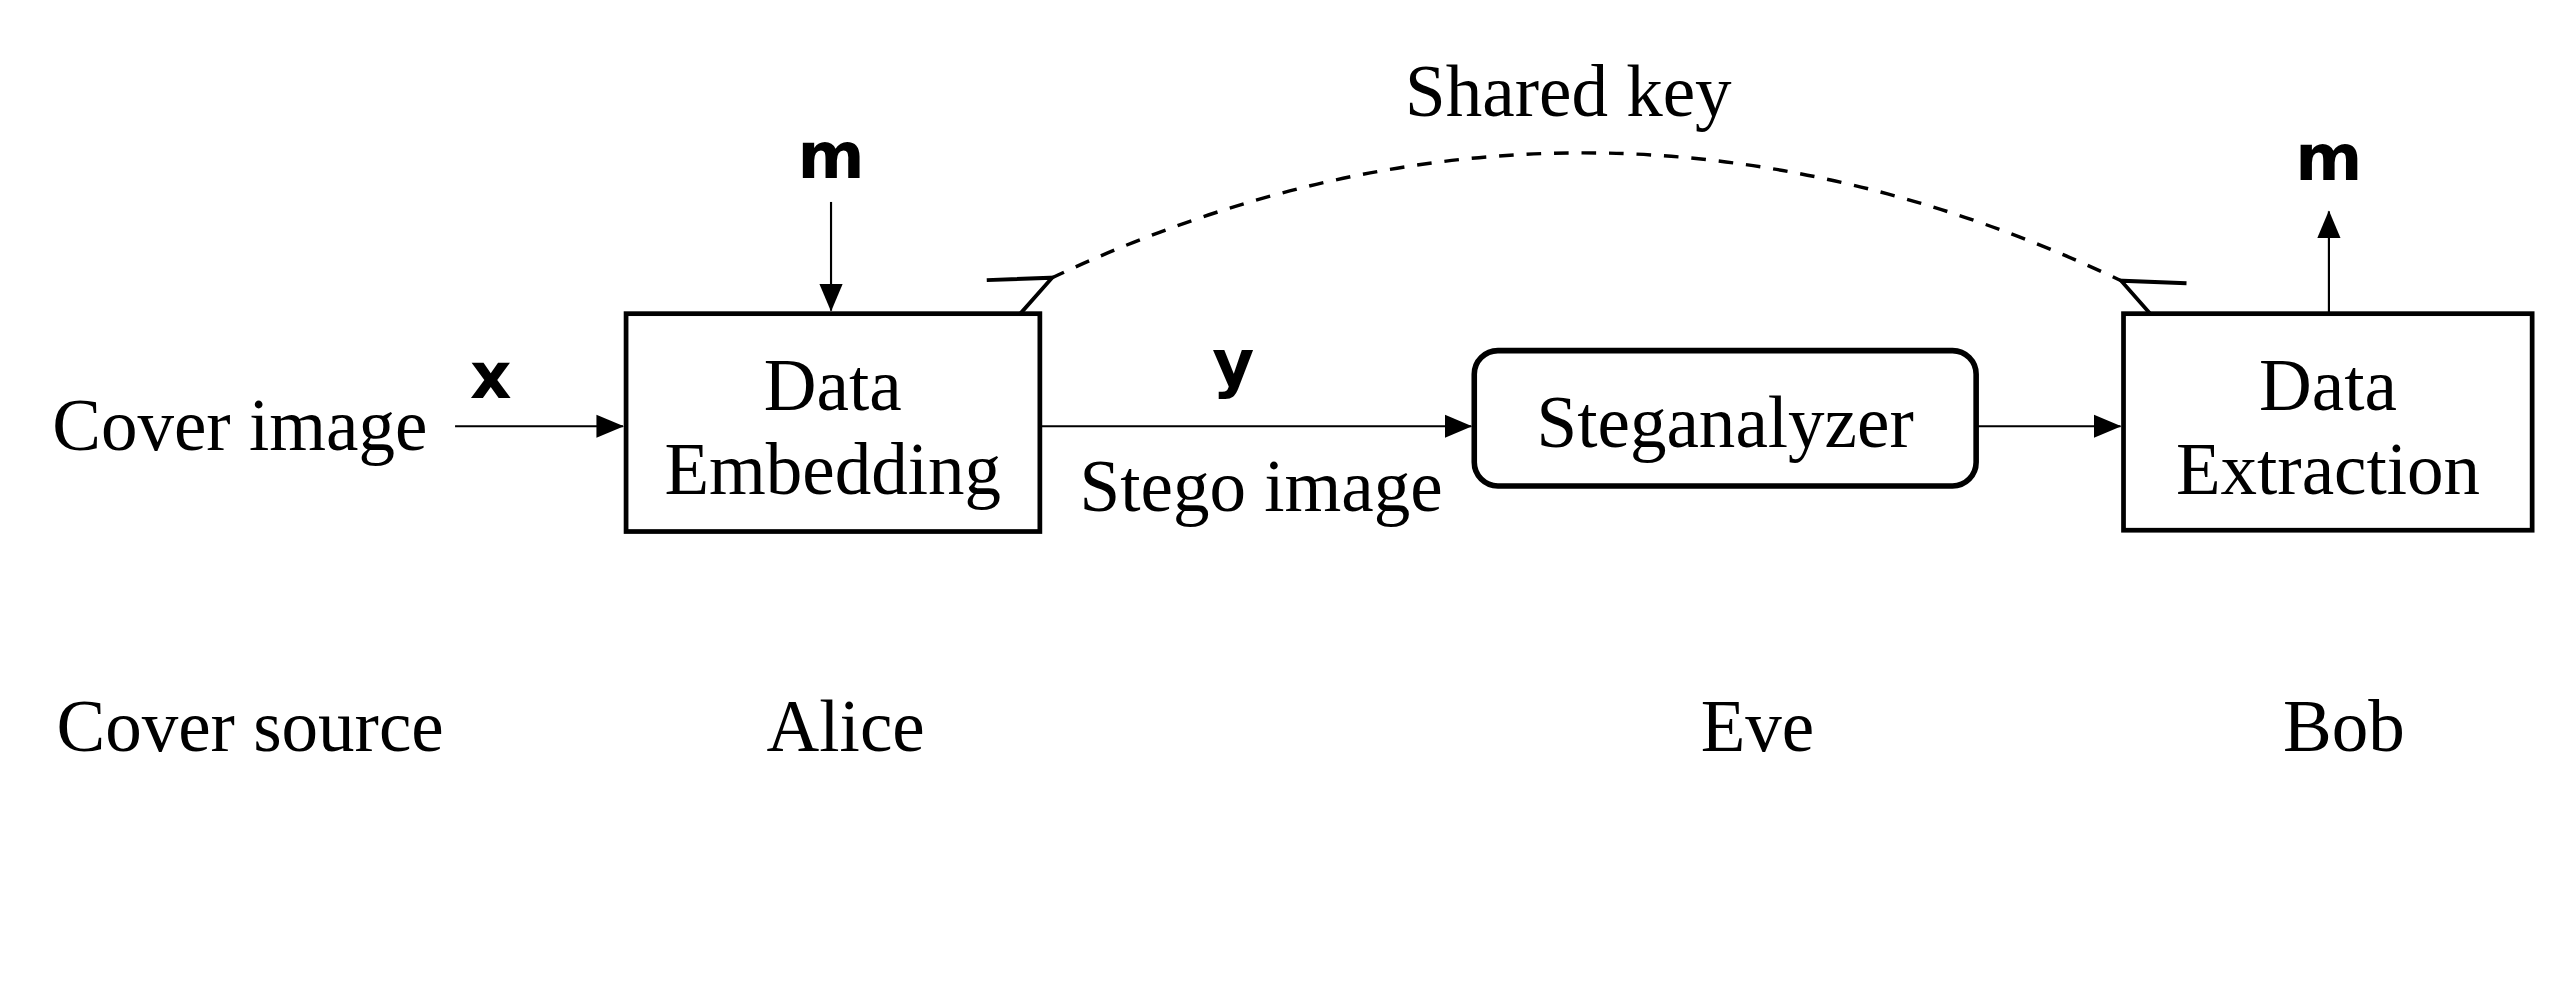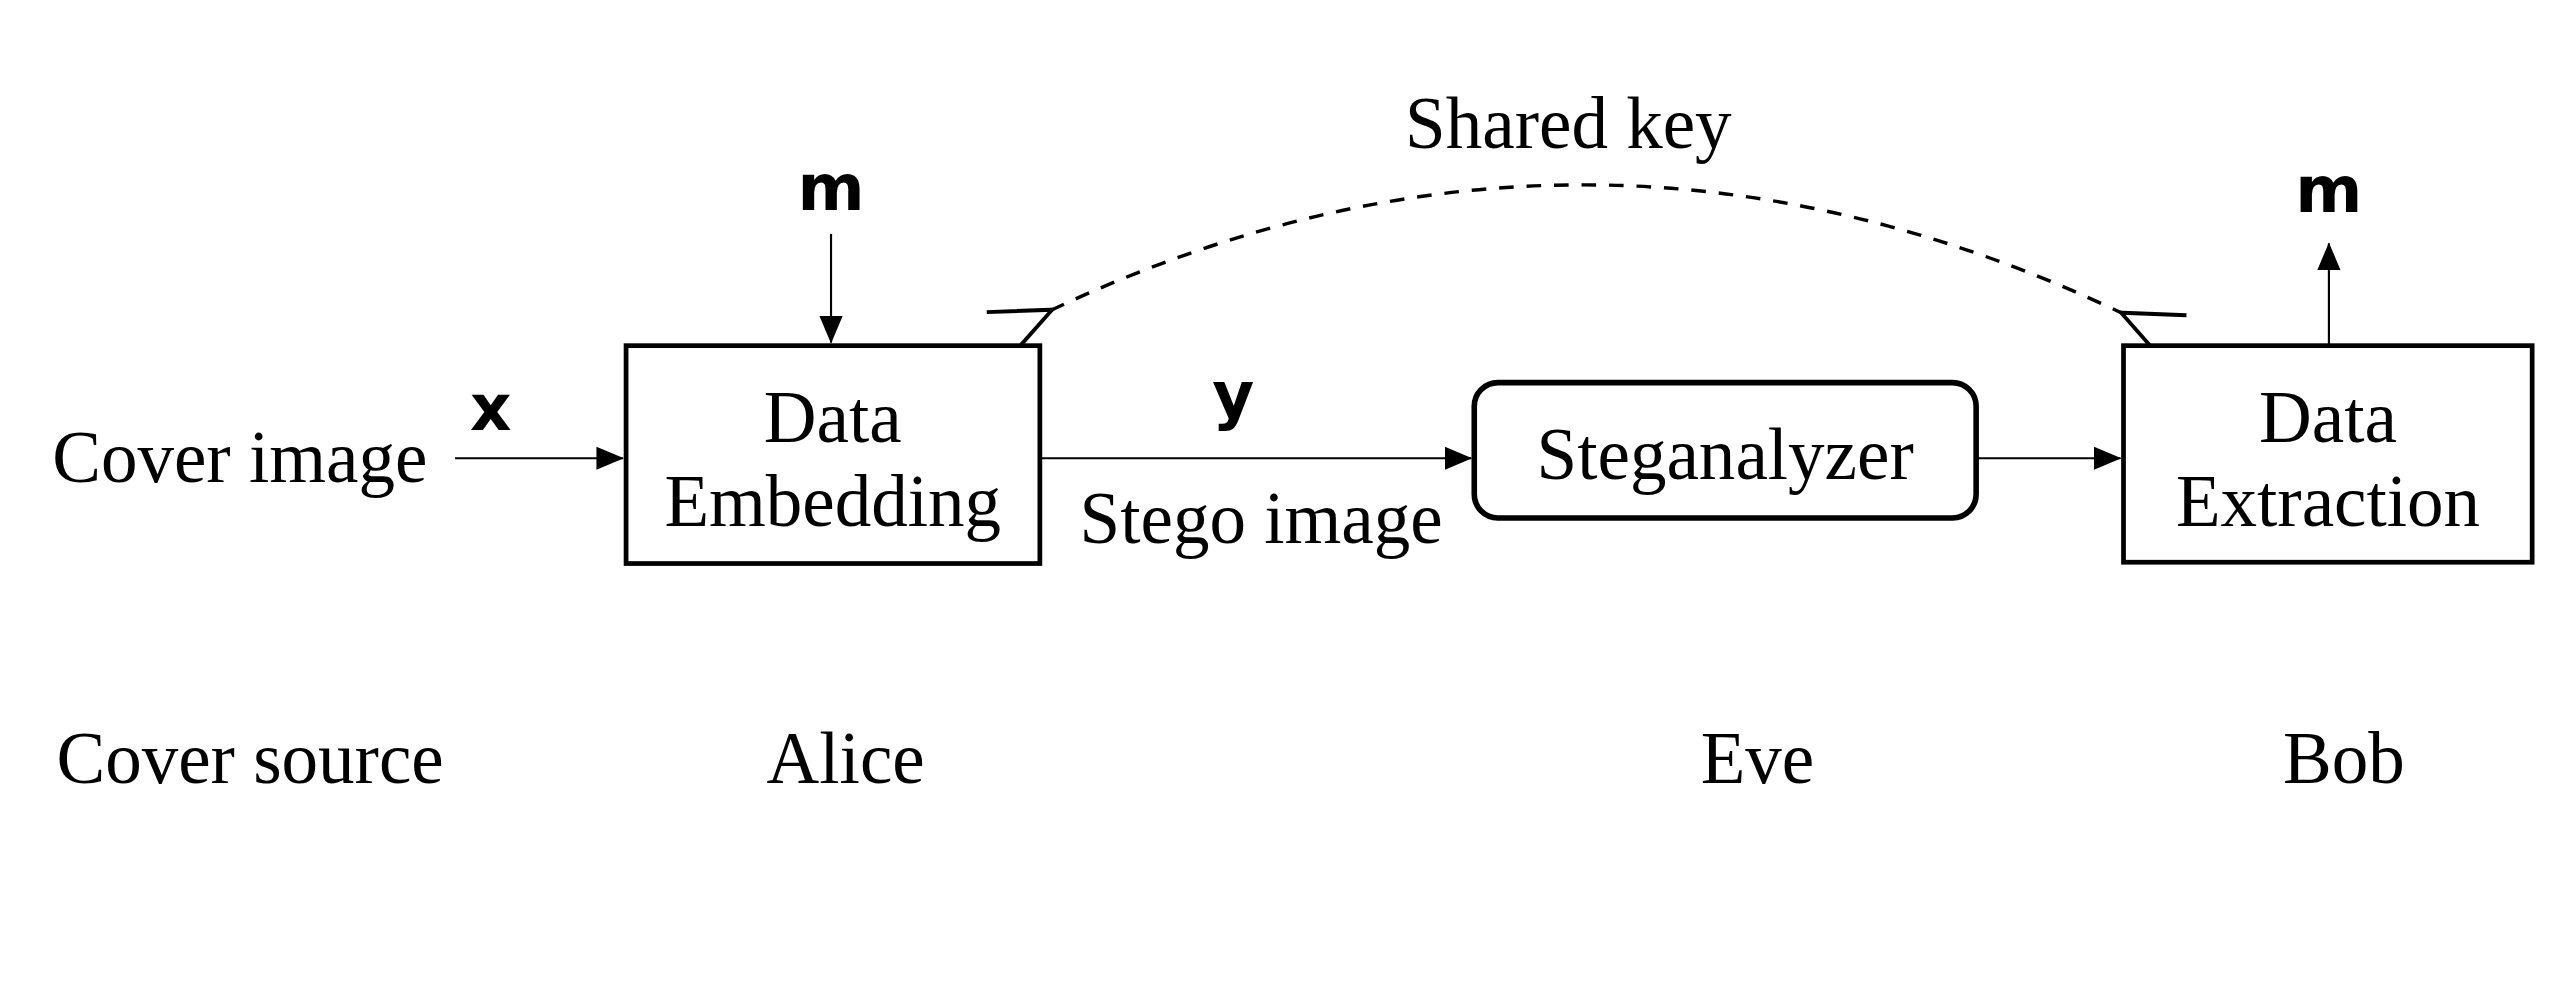--- a/index.html
+++ b/index.html
@@ -3,21 +3,20 @@
 <meta charset="utf-8">
 <style>
   html, body {
     margin: 0;
     padding: 0;
     background: #ffffff;
   }
   .diagram-wrap {
     width: 100%;
     background: #fdba74;
-    margin-top: 32px;
   }
   svg.stego-diagram {
     display: block;
     width: 100%;
     height: auto;
     background: #ffffff;
   }
   .t-serif {
     font-family: "Liberation Serif", serif;
     font-size: 170px;

